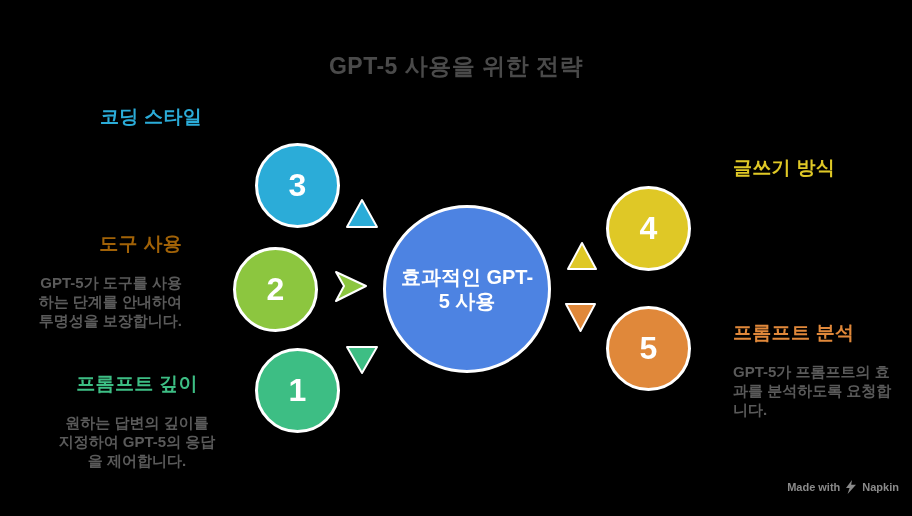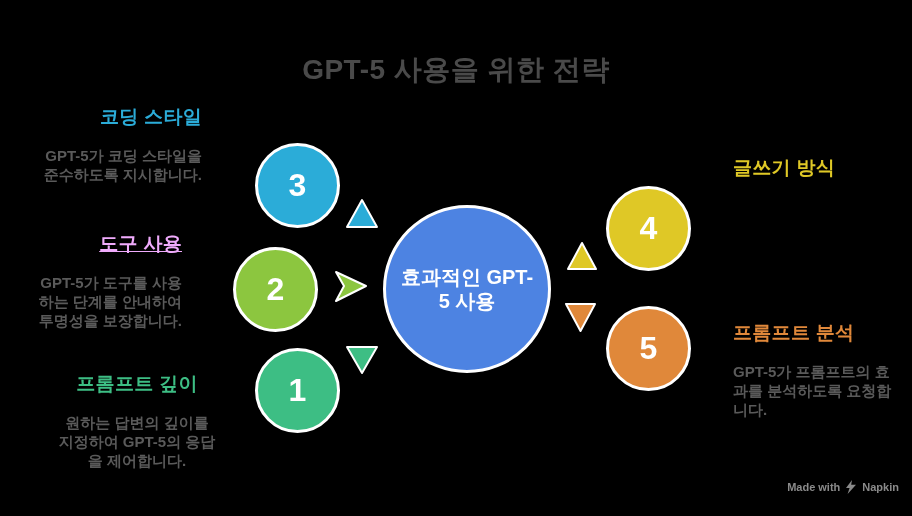--- a/index.html
+++ b/index.html
@@ -14,21 +14,21 @@
     height: 516px;
     background: #000;
     overflow: hidden;
   }
   .title {
     position: absolute;
     top: 51px;
     left: 0;
     width: 912px;
     text-align: center;
-    font-size: 28px;
+    font-size: 23px;
     font-weight: 700;
     letter-spacing: 0.5px;
     color: #4A4A4A;
   }
   .text-block {
     position: absolute;
   }
   .text-block.align-right { text-align: right; }
   .text-block.align-left  { text-align: left; }
   .text-block h3 {
@@ -92,25 +92,24 @@
 </style>
 </head>
 <body>
 
 <div class="canvas">
 
   <div class="title" style="color: rgb(74, 74, 74);">GPT-5 사용을 위한 전략</div>
 
   <div class="text-block align-right" style="top:104px; left:27px; width:175px;">
     <h3 style="color: rgb(43, 172, 216);">코딩 스타일</h3>
-    <p>GPT-5가 코딩 스타일을 준수하도록 지시합니다.</p>
   </div>
 
   <div class="text-block align-right" style="top:231px; left:37px; width:145px;">
-    <h3 style="color: #f0abfc; text-decoration: underline;">도구 사용</h3>
+    <h3 style="color: #a16207;">도구 사용</h3>
     <p>GPT-5가 도구를 사용하는 단계를 안내하여 투명성을 보장합니다.</p>
   </div>
 
   <div class="text-block align-right" style="top:371px; left:58px; width:158px;text-align:center;">
     <h3 style="color: rgb(61, 190, 132);">프롬프트 깊이</h3>
     <p>원하는 답변의 깊이를 지정하여 GPT-5의 응답을 제어합니다.</p>
   </div>
 
   <div class="text-block align-left" style="top:155px; left:733px; width:160px;">
     <h3 style="color: rgb(223, 200, 38);">글쓰기 방식</h3>

